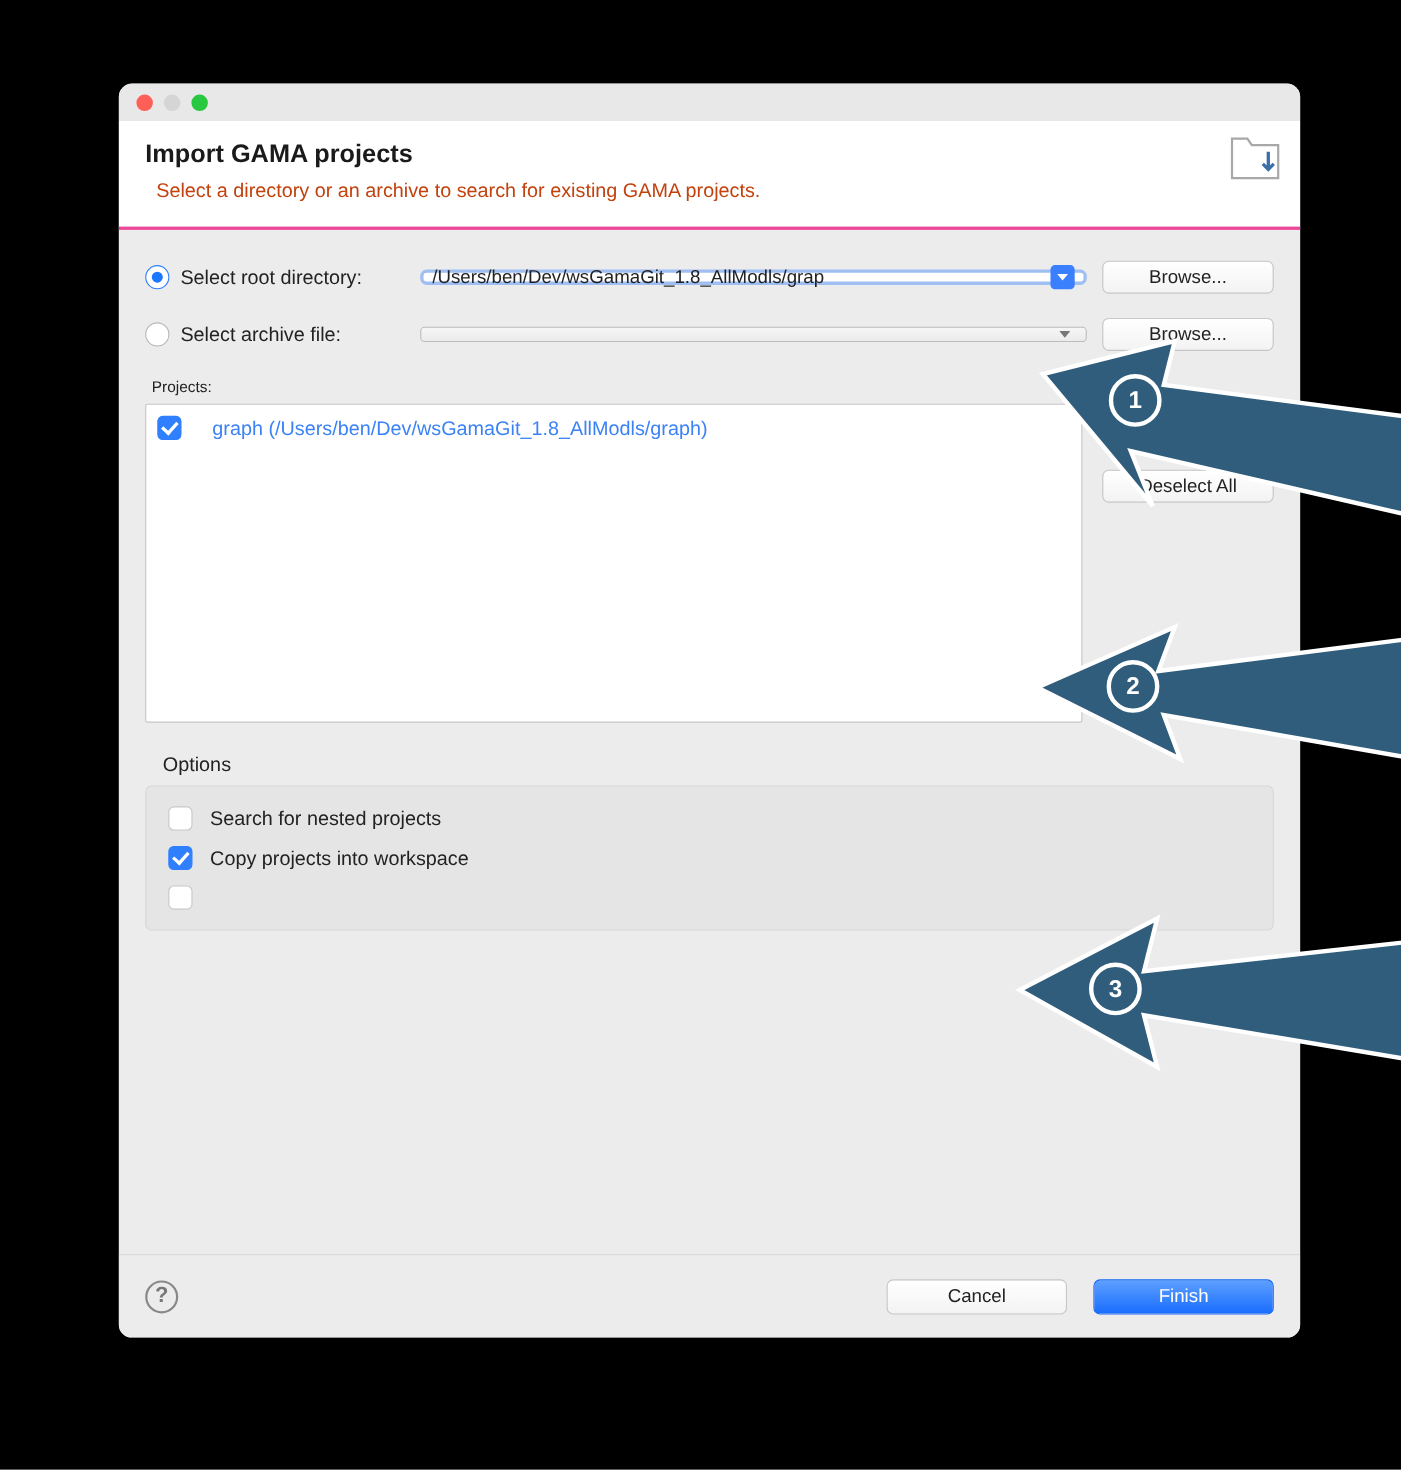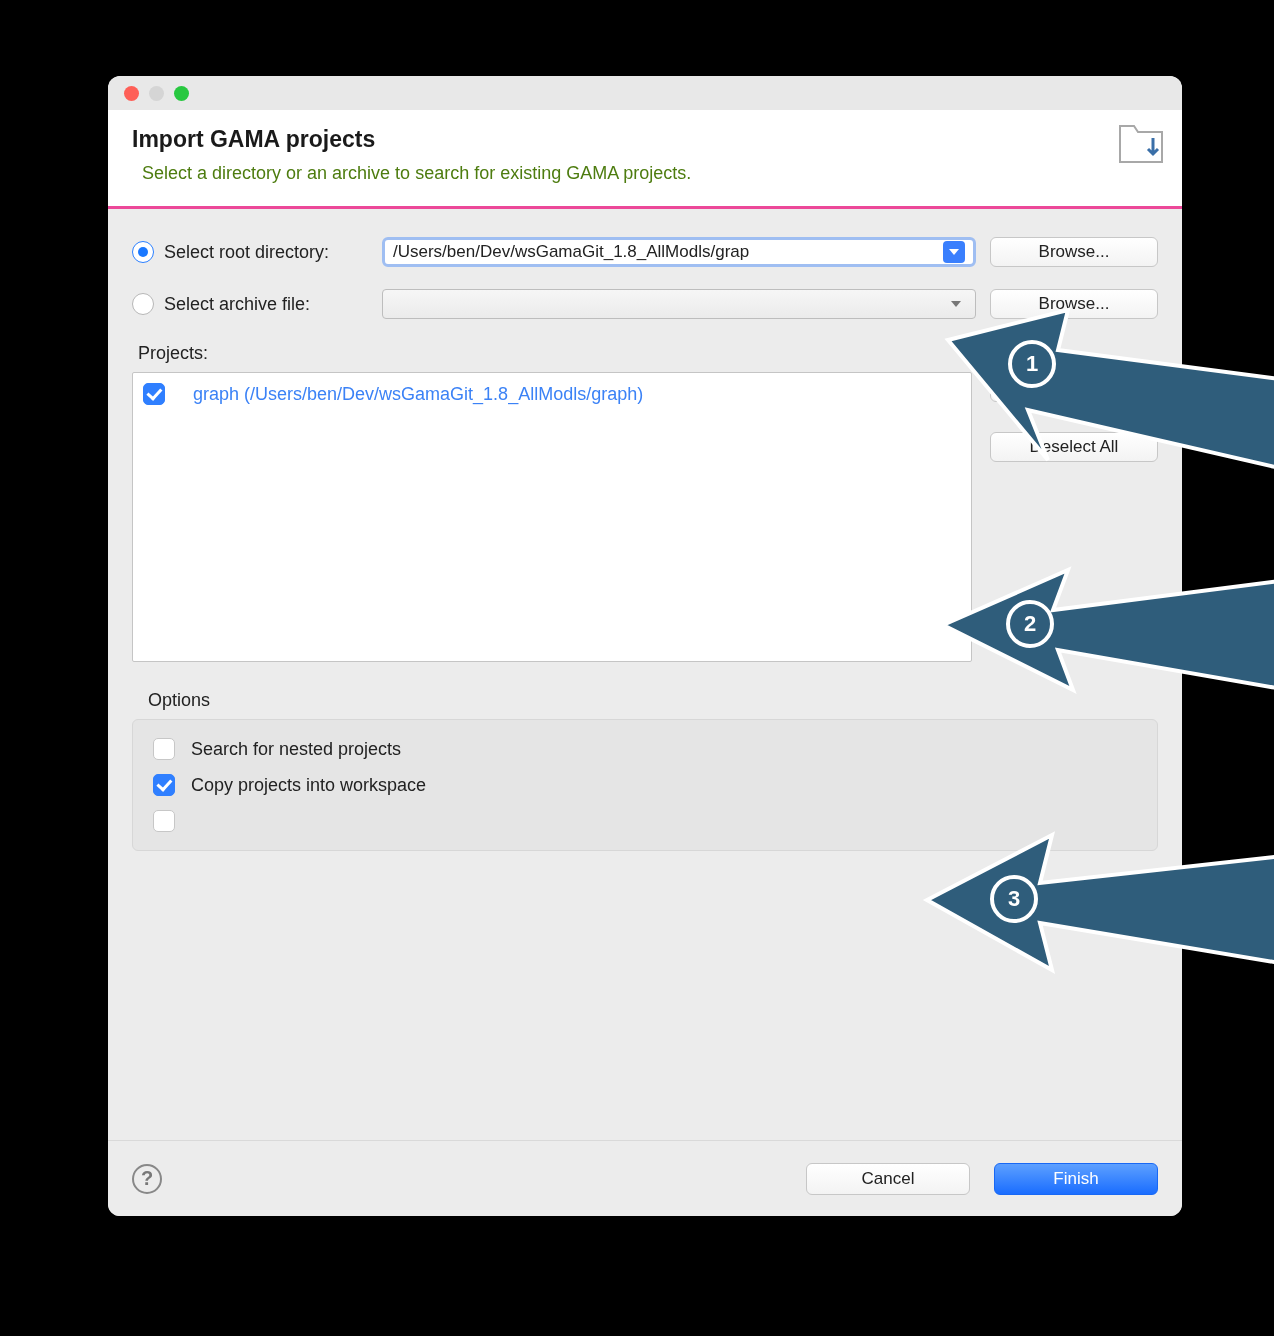--- a/index.html
+++ b/index.html
@@ -43,21 +43,21 @@
       position: relative;
     }
     .header-title {
       font-size: 23px;
       font-weight: 700;
       color: #1a1a1a;
       margin-bottom: 10px;
     }
     .header-desc {
       font-size: 18px;
-      color: #4d7c0f;
+      color: #c2410c;
       padding-left: 10px;
     }
     .import-icon {
       position: absolute;
       top: 14px;
       right: 18px;
       width: 46px;
       height: 40px;
     }
     .body {
@@ -74,21 +74,21 @@
       margin-right: 10px; display: flex; align-items: center; justify-content: center;
     }
     .radio.checked { border-color: #2b7fff; }
     .radio.checked::after {
       content: ""; width: 10px; height: 10px; border-radius: 50%;
       background: #1a78ff;
     }
     .src-label { font-size: 18px; color: #222; min-width: 218px; }
     .combo {
       flex: 1;
-      height: 30px;
+      height: 14px;
       border: 1px solid #bdbdbd;
       border-radius: 4px;
       background: #fcfcfc;
       display: flex;
       align-items: center;
       padding: 0 8px;
       margin-right: 14px;
     }
     .combo.selected {
       border: 3px solid #9fbef2;
@@ -104,31 +104,31 @@
     }
     .combo-chevron {
       width: 22px; height: 22px; background: #3a7ffd; border-radius: 4px;
       display: flex; align-items: center; justify-content: center;
     }
     .combo-chevron svg { fill: #fff; }
     .combo.inactive { background: linear-gradient(#f6f6f6,#ebebeb); }
     .combo.inactive .combo-chevron { background: transparent; }
     .combo.inactive .combo-chevron svg { fill: #777; }
     .btn {
-      width: 168px; height: 30px;
+      width: 156px; height: 30px;
       background: linear-gradient(#fff,#f3f3f3);
       border: 1px solid #c7c7c7; border-radius: 6px;
       font-size: 17px; color: #222;
       display: flex; align-items: center; justify-content: center;
     }
     .btn.primary {
       background: linear-gradient(#5da0ff,#1a6dff);
       border: 1px solid #1868f5; color: #fff;
     }
-    .projects-label { font-size: 18px; color: #222; margin: 24px 0 8px 6px; }
+    .projects-label { font-size: 14px; color: #222; margin: 24px 0 8px 6px; }
     .projects-row { display: flex; gap: 18px; }
     .projects-list {
       flex: 1; height: 290px; background: #fff;
       border: 1px solid #c5c5c5; border-radius: 2px;
       padding: 10px;
     }
     .project-item { display: flex; align-items: center; gap: 18px; }
     .chk {
       width: 22px; height: 22px; border: 1px solid #c7c7c7;
       border-radius: 5px; background: #fff;

